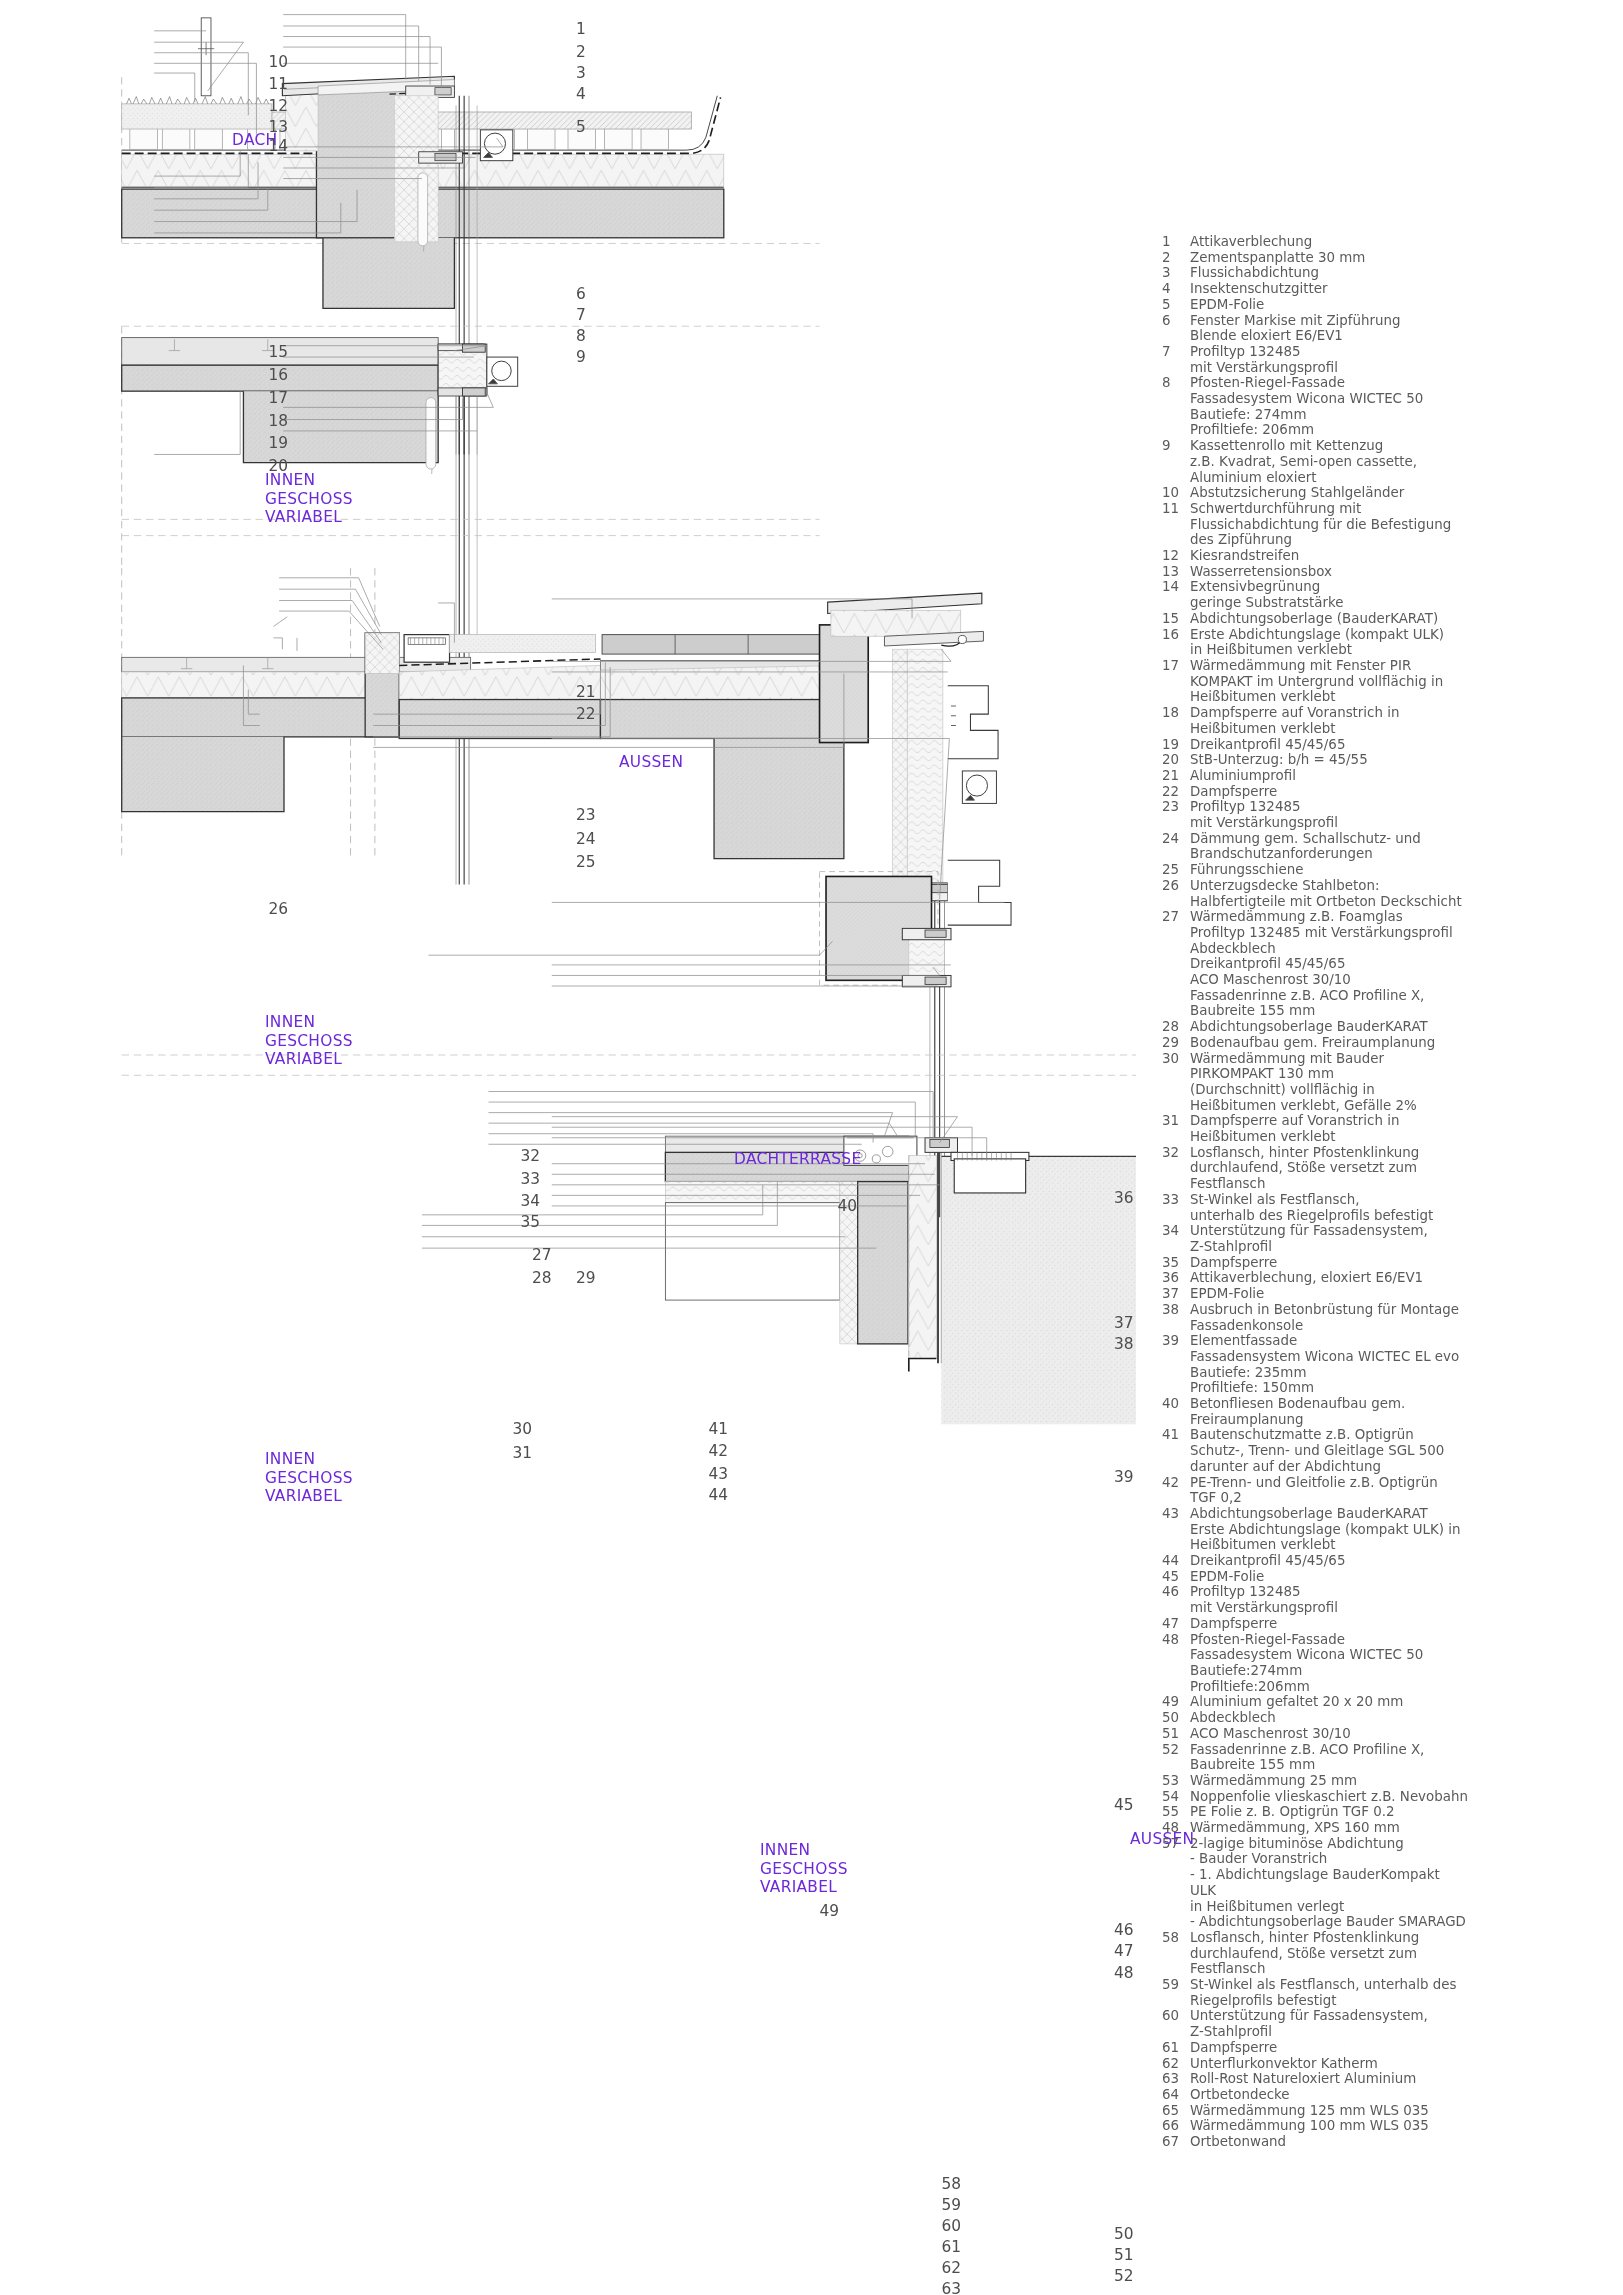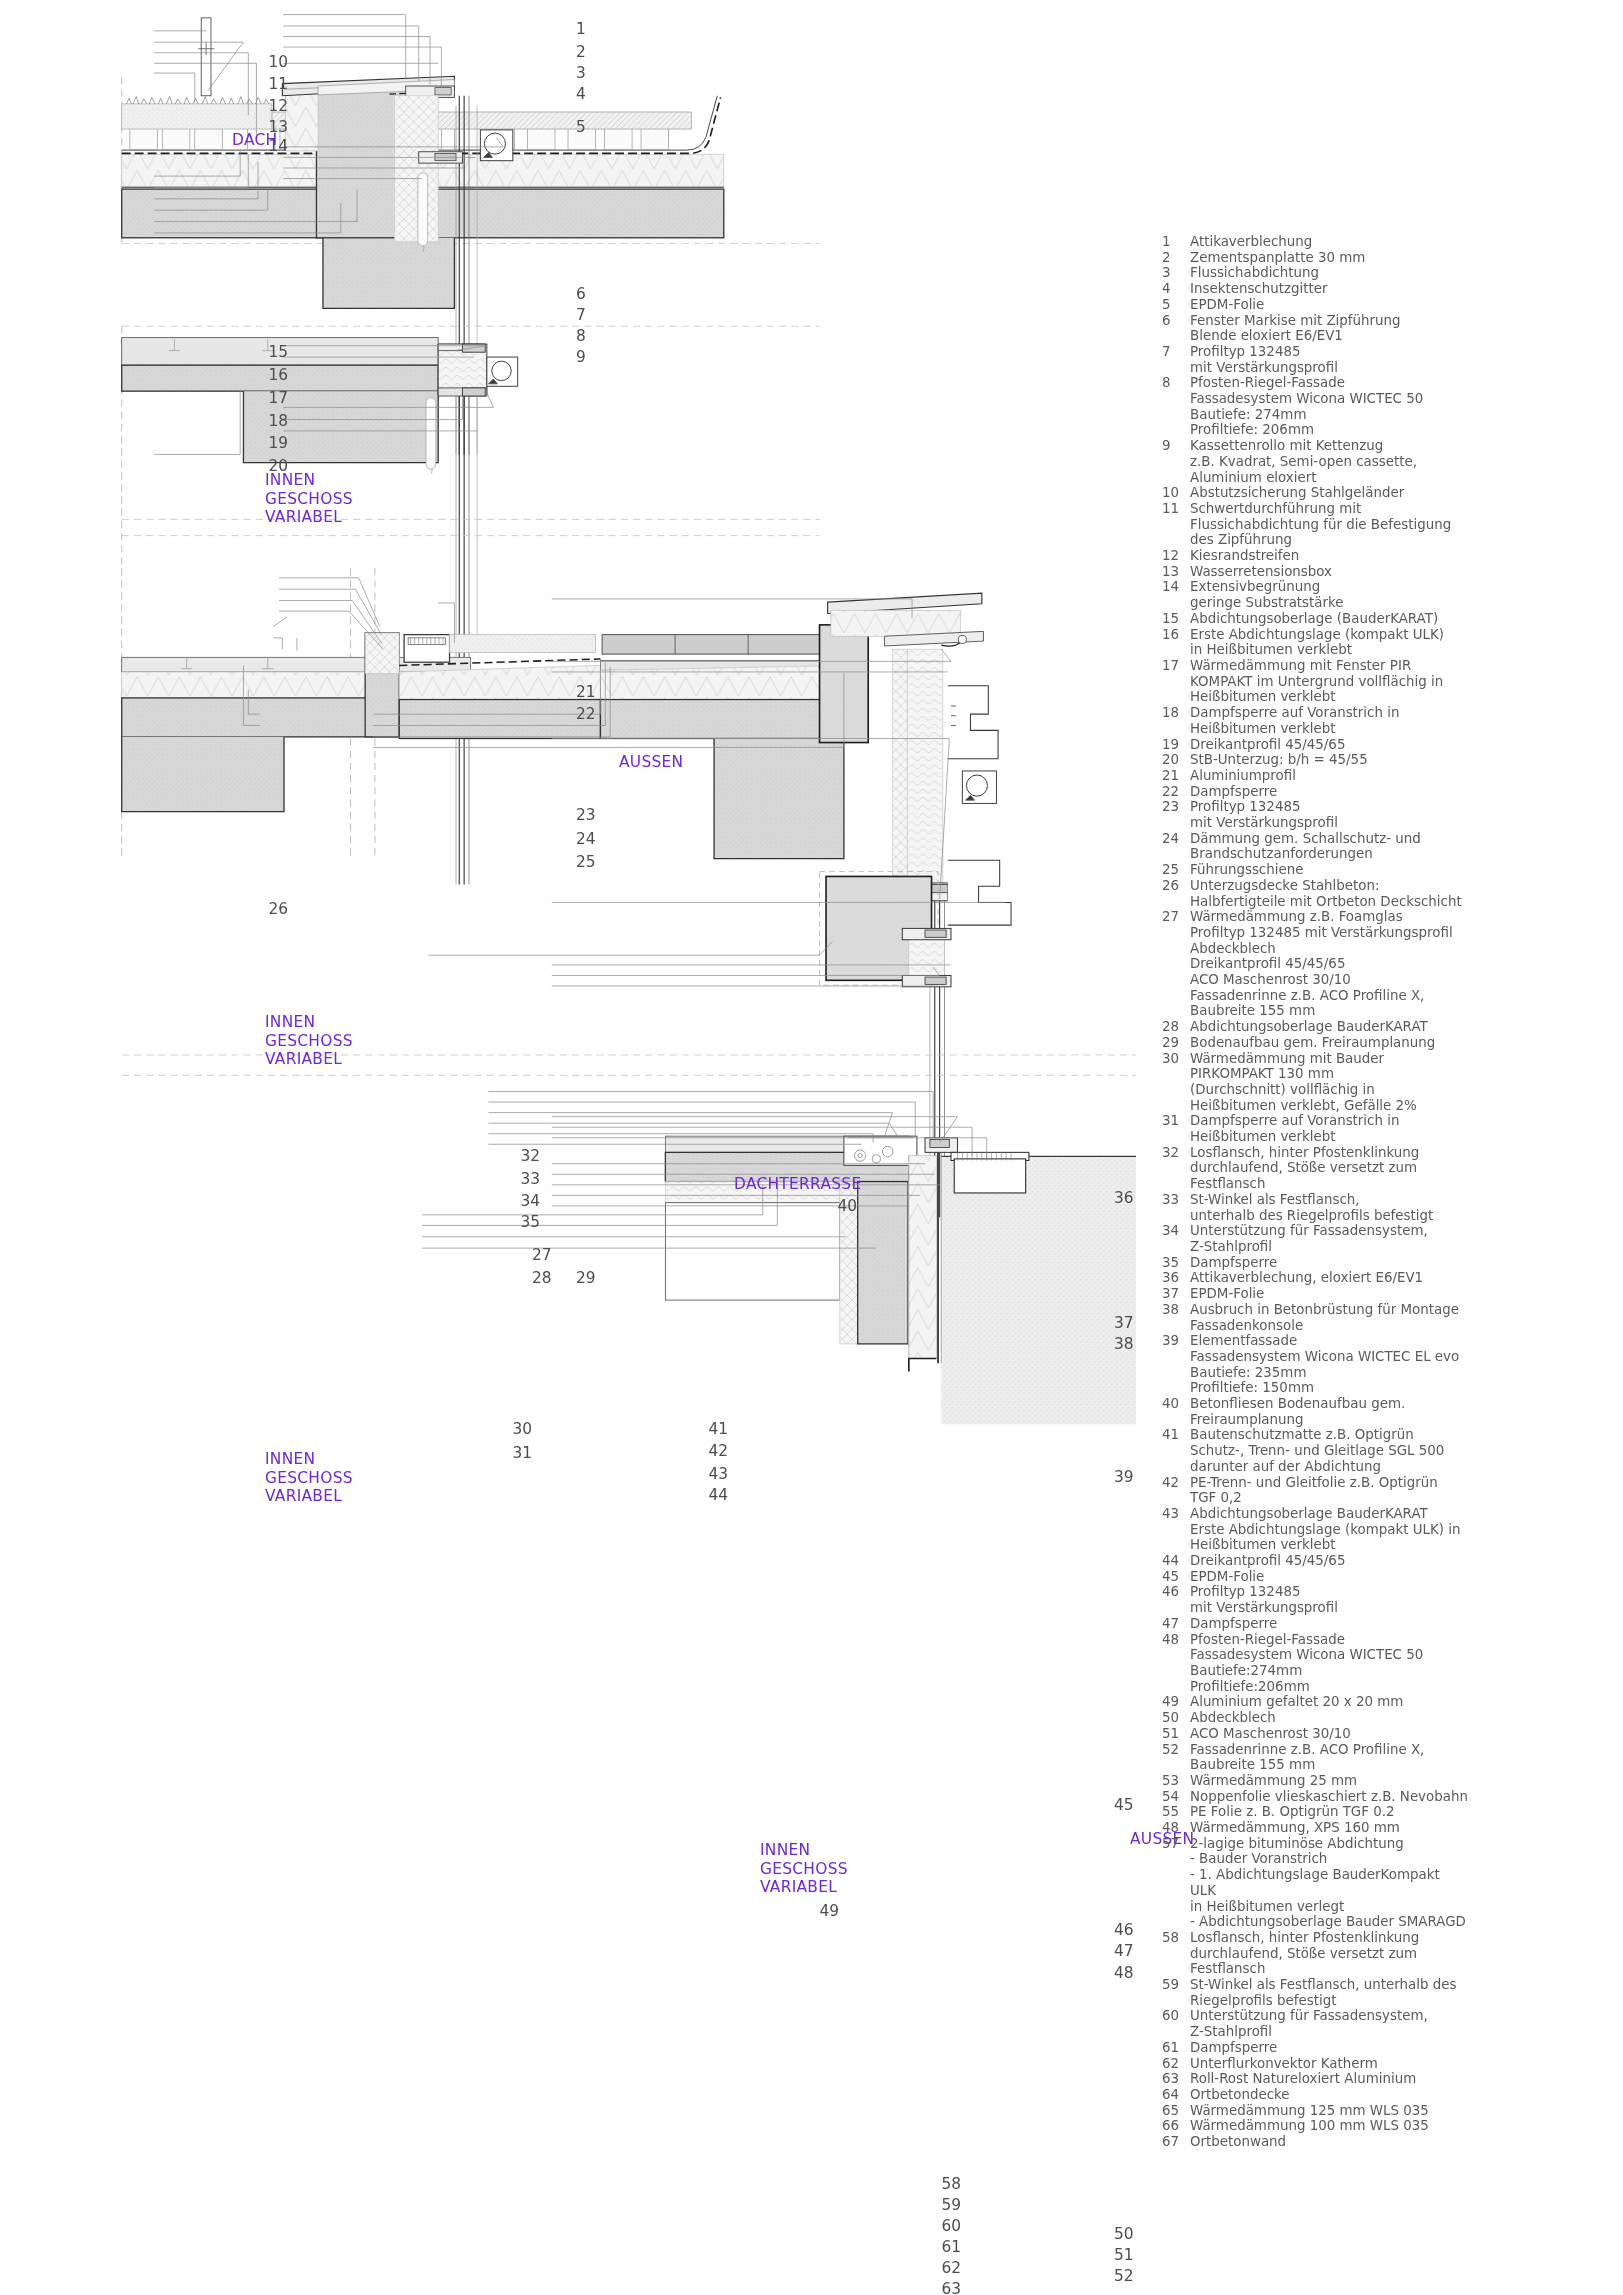--- a/index.html
+++ b/index.html
@@ -464,21 +464,21 @@
         <path d="M520 1497 L940 1497 L940 1460"></path>
         <path d="M520 1510 L958 1510 L958 1456"></path>
         <path d="M520 1524 L1042 1524"></path>
         <path d="M520 1538 L1080 1538"></path>
       </g>
     </g>
   </svg>
 
   <div id="dwg-text">
       <div class="dlabel" style="left: 232px; top: 131px;">DACH</div>
-      <div class="dlabel" style="left: 734px; top: 1175px;">DACHTERRASSE</div>
+      <div class="dlabel" style="left: 734px; top: 1150px;">DACHTERRASSE</div>
       <div class="dlabel" style="left: 619px; top: 753px;">AUSSEN</div>
       <div class="dlabel" style="left: 1130px; top: 1830px;">AUSSEN</div>
       <div class="dlabel" style="left: 265px; top: 471px;"><div>INNEN</div><div>GESCHOSS</div><div>VARIABEL</div></div>
       <div class="dlabel" style="left: 265px; top: 1013px;"><div>INNEN</div><div>GESCHOSS</div><div>VARIABEL</div></div>
       <div class="dlabel" style="left: 265px; top: 1450px;"><div>INNEN</div><div>GESCHOSS</div><div>VARIABEL</div></div>
       <div class="dlabel" style="left: 760px; top: 1841px;"><div>INNEN</div><div>GESCHOSS</div><div>VARIABEL</div></div>
       <div class="num" style="left: 576px; top: 20px;">1</div>
       <div class="num" style="left: 576px; top: 43px;">2</div>
       <div class="num" style="left: 576px; top: 64px;">3</div>
       <div class="num" style="left: 576px; top: 85px;">4</div>

